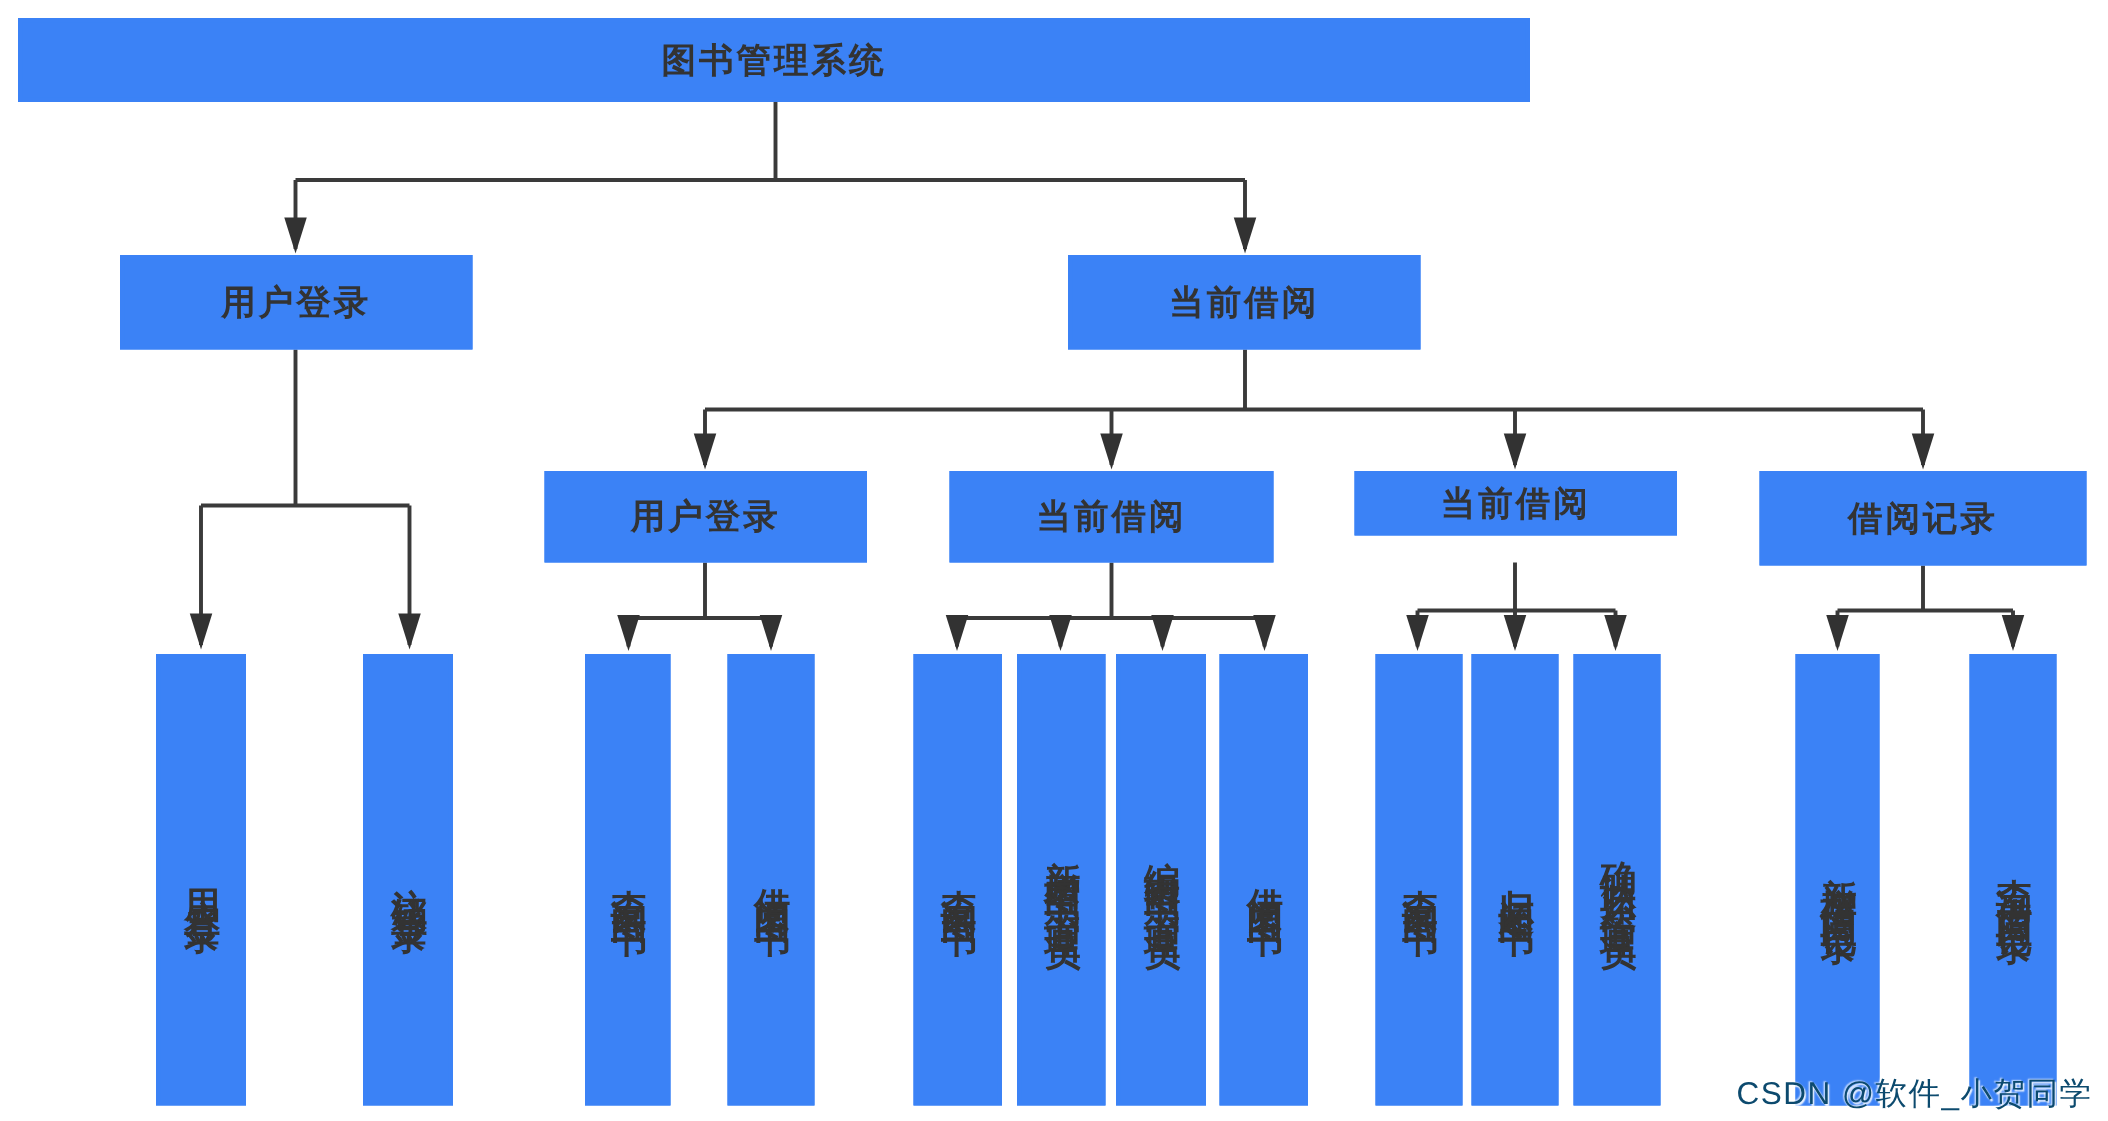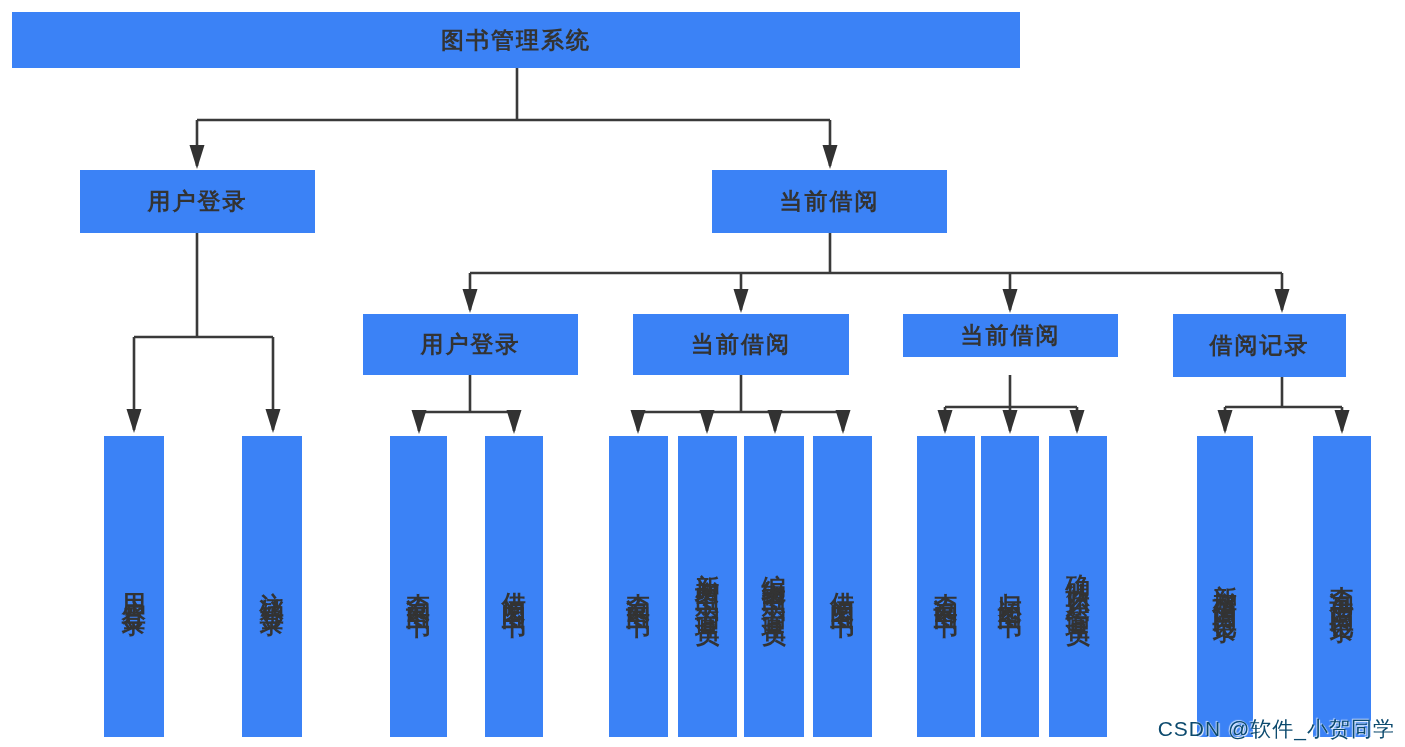--- a/index.html
+++ b/index.html
@@ -68,21 +68,21 @@
   </svg>
 
   <div class="box hbox" style="left:12px; top:12px; width:1008px; height:56px;">图书管理系统</div>
 
   <div class="box hbox" style="left:80px; top:170px; width:235px; height:63px;">用户登录</div>
   <div class="box hbox" style="left:712px; top:170px; width:235px; height:63px;">当前借阅</div>
 
   <div class="box hbox" style="left:363px; top:314px; width:215px; height:61px;">用户登录</div>
   <div class="box hbox" style="left:633px; top:314px; width:216px; height:61px;">当前借阅</div>
   <div class="box hbox" style="left:903px; top:314px; width:215px; height:43px;">当前借阅</div>
-  <div class="box hbox" style="left:1173px; top:314px; width:173px; height:63px;text-align:right;">借阅记录</div>
+  <div class="box hbox" style="left:1173px; top:314px; width:218px; height:63px;text-align:right;">借阅记录</div>
 
   <div class="box vbox" style="left:104px; top:436px; width:60px; height:301px;">
     <span>用户登录</span>
   </div>
   <div class="box vbox" style="left:242px; top:436px; width:60px; height:301px;">
     <span>注销登录</span>
   </div>
 
   <div class="box vbox" style="left:390px; top:436px; width:57px; height:301px;">
     <span>查询图书</span>

